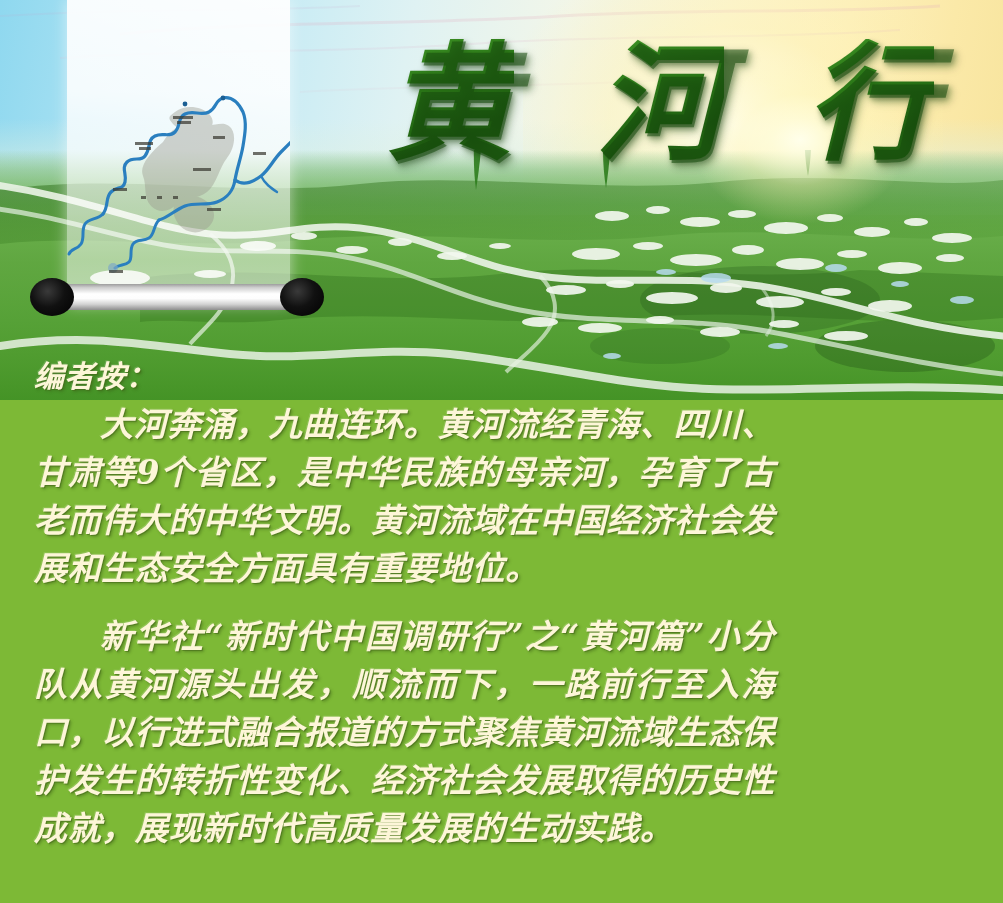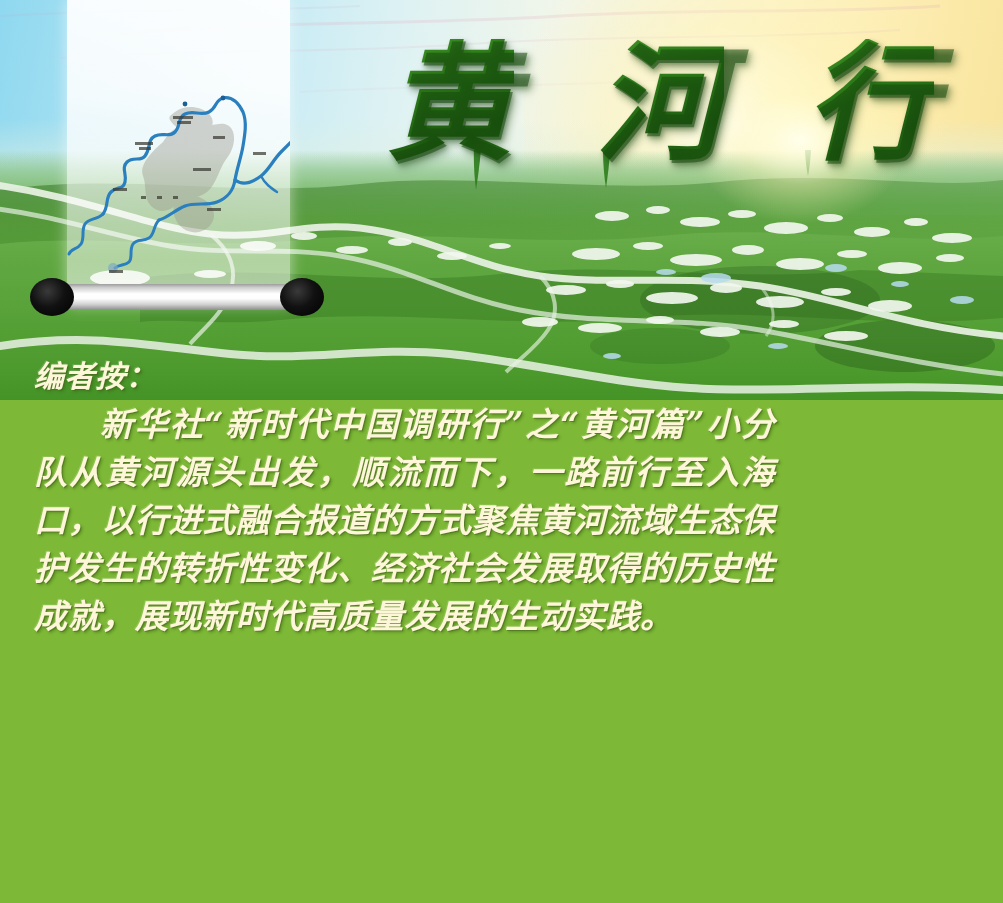--- a/index.html
+++ b/index.html
@@ -304,16 +304,17 @@
       <div class="title-text">
         <span>黄</span>
         <span>河</span>
         <span>行</span>
       </div>
     </div>
   </div>
 
   <div class="note">
     <p class="note-head">编者按：</p>
+    <p class="note-p">大河奔涌，九曲连环。黄河流经青海、四川、甘肃等9个省区，是中华民族的母亲河，孕育了古老而伟大的中华文明。黄河流域在中国经济社会发展和生态安全方面具有重要地位。</p>
     <p class="note-p">新华社“新时代中国调研行”之“黄河篇”小分队从黄河源头出发，顺流而下，一路前行至入海口，以行进式融合报道的方式聚焦黄河流域生态保护发生的转折性变化、经济社会发展取得的历史性成就，展现新时代高质量发展的生动实践。</p>
   </div>
 
 </div>
 
 </body></html>

